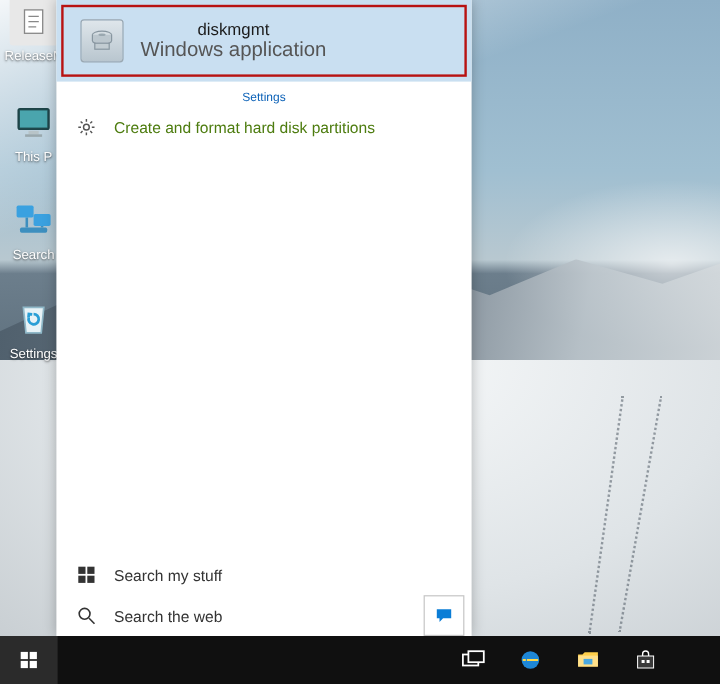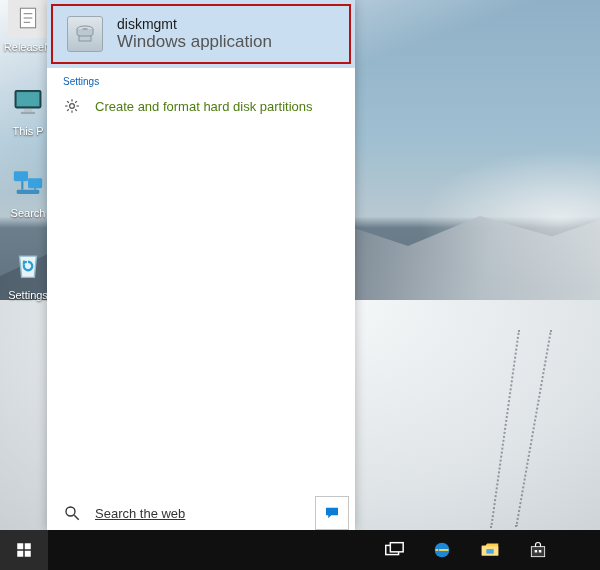--- a/index.html
+++ b/index.html
@@ -52,24 +52,24 @@
     pointer-events:none;
   }
   .desktop-icon .di-img{
     width:40px; height:40px; margin:0 auto 3px; border-radius:3px;
     display:flex;align-items:center;justify-content:center;
   }
   
   
   .search-panel{
     position:absolute; left:47px; bottom:40px;
-    width:308px; height:530px;
+    width:346px; height:530px;
     background:#fff;
     box-shadow: 0 0 10px rgba(0,0,0,0.25);
-    display:flex; flex-direction:column;
+    display:flex; flex-direction:column;text-align:center;
   }
   .best-match{
     background:#c9dff1;
     padding:0;
   }
   .best-match-item{
     display:flex; align-items:center;
     padding:10px 14px;
     border:2px solid #b81212;
     margin:4px;
@@ -115,21 +115,21 @@
     color:#333;
   }
   .feedback-box{
     width:34px;height:34px;
     border:1px solid #c5c5c5;
     display:flex;align-items:center;justify-content:center;
     margin-right:6px;
     color:#0a7dd6;
   }
   .footer-split{display:flex; align-items:center;}
-  .footer-split .footer-row{flex:1;text-decoration:underline;}
+  .footer-split .footer-row{flex:1;}
   
   .search-input-row{
     position:absolute; left:47px; bottom:0;
     width:322px; height:40px;
     background:#fff;
     display:flex; align-items:center;
     padding:0 6px 0 8px;
     border-top:1px solid #ddd;
   }
   .search-input-row input{
@@ -259,20 +259,31 @@
             <line x1="16.3" y1="7.7" x2="18.4" y2="5.6"></line>
           </g>
         </svg>
     </span>
     <span>Create and format hard disk partitions</span>
   </div>
 
   <div class="results-body"></div>
 
   <div class="search-footer">
+    <div class="footer-row">
+      <span class="ficon">
+        <svg viewBox="0 0 24 24" width="18" height="18">
+            <rect x="3" y="3" width="8" height="8" fill="#333"></rect>
+            <rect x="13" y="3" width="8" height="8" fill="#333"></rect>
+            <rect x="3" y="13" width="8" height="8" fill="#333"></rect>
+            <rect x="13" y="13" width="8" height="8" fill="#333"></rect>
+          </svg>
+      </span>
+      <span>Search my stuff</span>
+    </div>
     <div class="footer-split">
       <div class="footer-row">
         <span class="ficon">
           <svg viewBox="0 0 24 24" width="18" height="18">
               <circle cx="10" cy="10" r="6" fill="none" stroke="#333" stroke-width="1.8"></circle>
               <line x1="15" y1="15" x2="21" y2="21" stroke="#333" stroke-width="1.8"></line>
             </svg>
         </span>
         <span>Search the web</span>
       </div>

